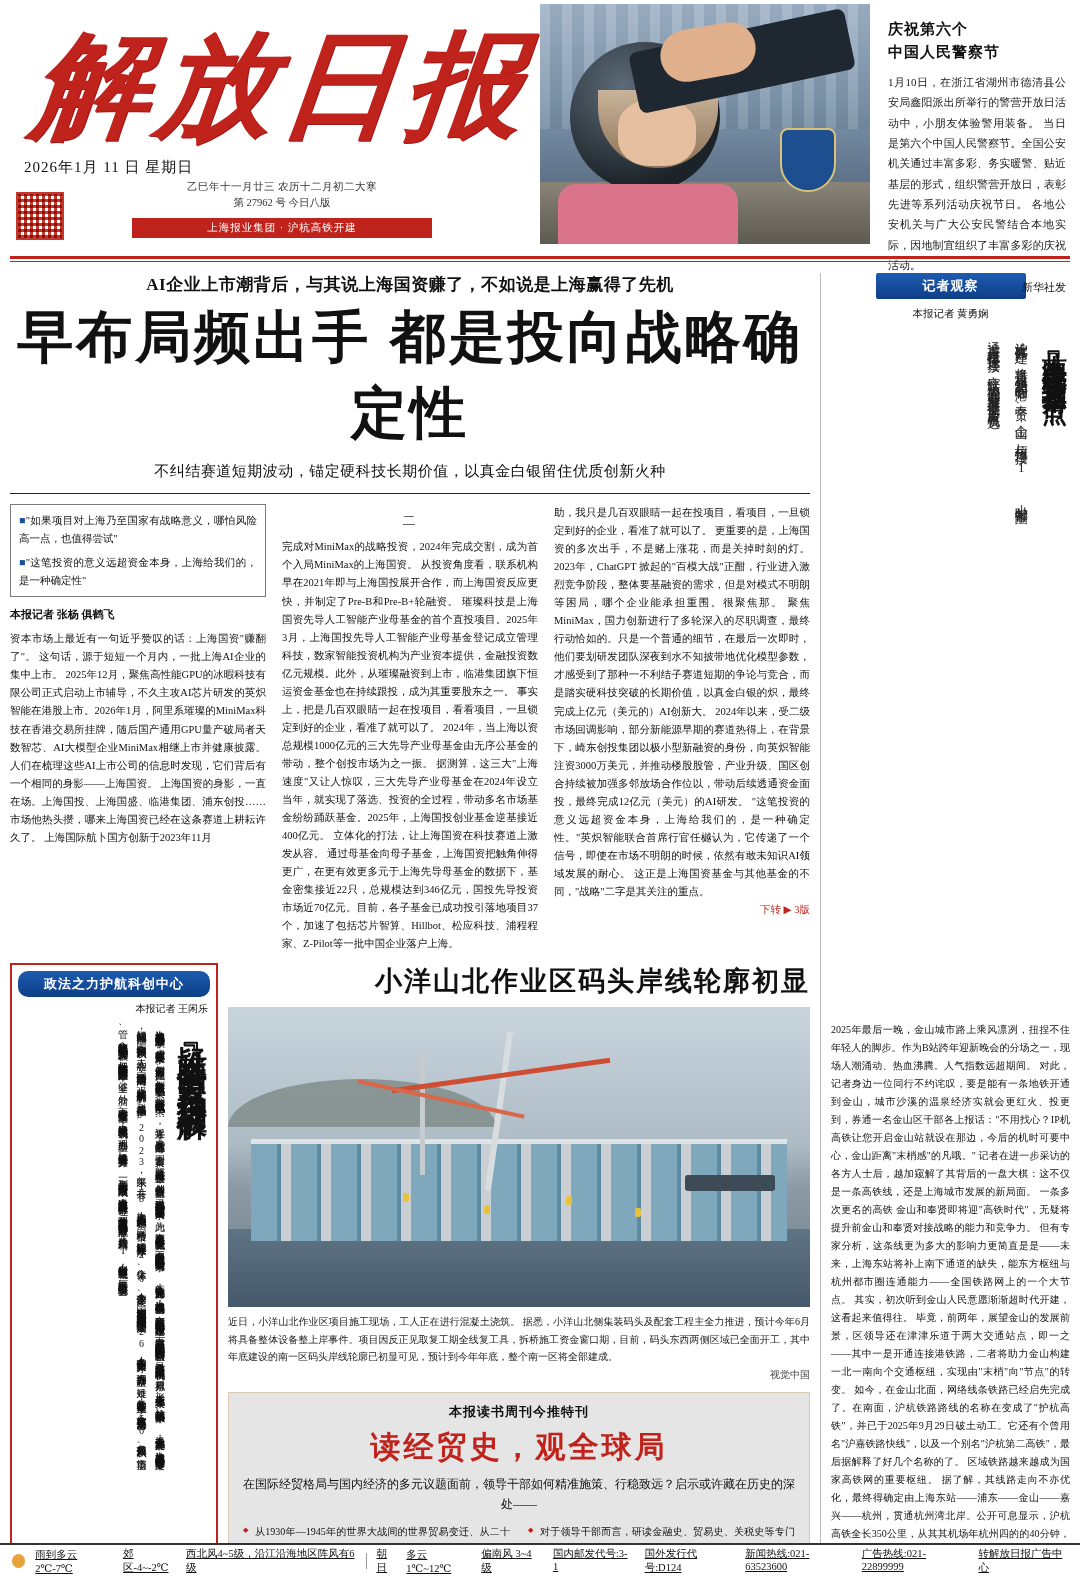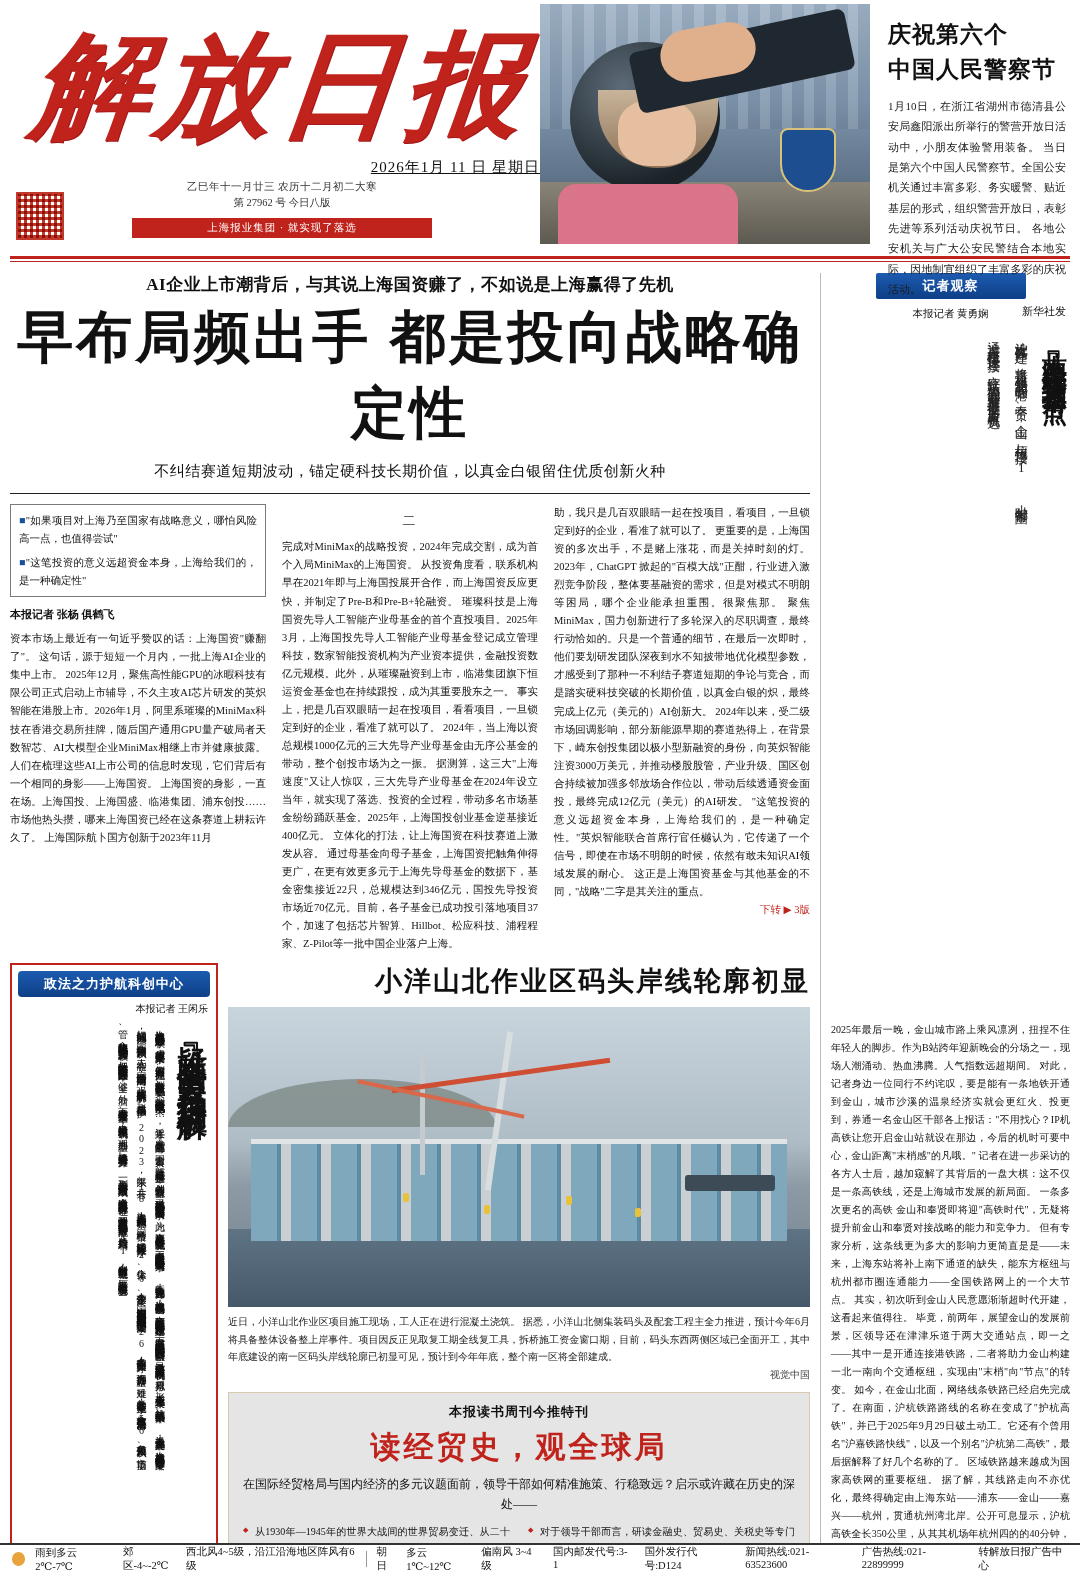--- a/index.html
+++ b/index.html
@@ -35,21 +35,21 @@
     letter-spacing: 8px;
     line-height: 1.05;
     font-style: italic;
     text-shadow: 1px 1px 0 #a3181a;
     transform: skewX(-6deg);
   }
   .logo-en {
     color: #c0231c; font-size: 13px; letter-spacing: 3px;
     font-family: "Liberation Sans", sans-serif; margin-top: 2px; text-align: center;
   }
-  .mh-date { text-align: right; font-size: 15px; margin-top: 10px; letter-spacing: 1px; text-decoration: underline; }
+  .mh-date { text-align: left; font-size: 15px; margin-top: 10px; letter-spacing: 1px; }
   .mh-date2 { text-align: center; font-size: 10.5px; color: #333; margin-top: 3px; letter-spacing: 0.5px; }
   .mh-issue { text-align: center; font-size: 10.5px; color: #333; margin-top: 2px; }
   .mh-pub {
     margin: 8px auto 0; width: 300px; text-align: center; font-size: 10.5px;
     color: #fff; background: #c0231c; padding: 3px 0; letter-spacing: 1px;
   }
 
   .mh-photo {
     width: 330px; height: 240px; margin-top: 4px; overflow: hidden; position: relative;
     background: linear-gradient(#6f86a5, #2e4257);
@@ -63,21 +63,21 @@
      background: linear-gradient(#c8b49a,#8c7156); }
   .photo-face { position:absolute; left:78px; top:96px; width:78px; height:66px; border-radius:40%;
      background: #e5bfa0; }
   .photo-child-body { position:absolute; left:18px; top:180px; width:180px; height:70px; background:#d9748a; border-radius:18px 18px 0 0;}
   .photo-arm { position:absolute; right:18px; top:26px; width:220px; height:62px; background:#1f2730; transform: rotate(-12deg); border-radius:8px;}
   .photo-hand { position:absolute; left:120px; top:22px; width:96px; height:52px; background:#e0b08c; border-radius:26px; transform: rotate(-10deg);}
   .photo-badge { position:absolute; right:34px; bottom:52px; width:56px; height:64px; background:#1d4e8f; border-radius:8px 8px 28px 28px; border:2px solid #d9c27a;}
   .photo-ground { position:absolute; left:0; bottom:0; width:100%; height:26%; background: linear-gradient(#8a8478,#5d5a52); }
 
   .mh-right { flex: 1; padding: 18px 4px 0 18px; }
-  .mh-r-title { font-size: 23px; font-weight: bold; line-height: 1.5; letter-spacing: 1px; }
+  .mh-r-title { font-size: 15px; font-weight: bold; line-height: 1.5; letter-spacing: 1px; }
   .mh-r-body { font-size: 11px; line-height: 1.85; margin-top: 9px; text-align: justify; color: #1a1a1a; }
   .mh-r-sign { text-align: right; font-size: 11px; margin-top: 5px; }
 
   .mh-rule { height: 3px; background: #c0231c; margin: 6px 0 0; position: relative; }
   .mh-rule:after { content:""; position:absolute; left:0; top:5px; width:100%; height:1px; background:#c0231c; }
 
   
   .content { display: flex; gap: 10px; margin-top: 14px; }
   .col-main { width: 800px; }
   .col-right { width: 250px; border-left: 1px solid #bbb; padding-left: 10px; }
@@ -99,21 +99,21 @@
   .sq { color: #1a4f9c; font-weight: bold; }
   .byline { font-weight: bold; font-size: 11px; margin: 8px 0 6px; }
   .sec-mark { text-align: center; margin: 6px 0; font-size: 13px; letter-spacing: 2px; color:#333;}
   .jump { text-align: right; color: #c0231c; font-size: 10.5px; }
 
   
   .mid { display: flex; gap: 10px; margin-top: 10px; }
   .mid-left { width: 208px; border: 2px solid #c0231c; padding: 6px; position: relative; }
   .ml-head {
     background: linear-gradient(#1d5bb0, #0d3f86); color: #fff; font-size: 13px; font-weight: bold;
-    text-align: center; padding: 4px 0; letter-spacing: 1px; border-radius: 4px;
+    text-align: center; padding: 4px 0; letter-spacing: 1px; border-radius: 10px;
   }
   .ml-byline { text-align: right; font-size: 10px; margin: 5px 2px 6px; }
   .ml-flex { display: flex; flex-direction: row-reverse; gap: 6px; }
   .ml-vtitle {
     writing-mode: vertical-rl; text-orientation: upright;
     font-size: 30px; font-weight: bold; letter-spacing: 5px; line-height: 1.18;
     height: 430px; font-family: "Liberation Sans", sans-serif;
   }
   .ml-vbody {
     writing-mode: vertical-rl; text-orientation: upright;
@@ -165,43 +165,43 @@
   }
   .rc-vsub {
     writing-mode: vertical-rl; text-orientation: upright;
     font-size: 13px; letter-spacing: 2px; height: 680px; line-height: 1.5; color:#222;
   }
   .rc-body { font-size: 10px; line-height: 1.8; text-align: justify; margin-top: 10px; }
 
   
   .footer {
     position: absolute; left: 0; bottom: 0; width: 1080px; height: 34px;
-    border-top: 2px solid #333; display: flex; align-items: flex-start;
-    font-size: 10.5px; padding: 0 12px; gap: 14px; background:#fff;
+    border-top: 2px solid #333; display: flex; align-items: center;
+    font-size: 10.5px; padding: 0 12px; gap: 14px; background:#fff;text-decoration:underline;
   }
   .f-left { display: flex; align-items: center; gap: 10px; }
   .f-sun { width: 14px; height: 14px; border-radius: 50%; background: #e8a33d; display:inline-block;}
   .f-right { margin-left: auto; display: flex; gap: 16px; }
   .vsep { width:1px; height:16px; background:#999; }
 </style>
 </head>
 <body>
 
 <div class="page">
 
   <div class="masthead">
     <div class="mh-left">
       <div class="qr"></div>
       <div class="logo-wrap">
         <div class="logo">解放日报</div>
       </div>
       <div class="mh-date">2026年1月 11 日 星期日</div>
       <div class="mh-date2">乙巳年十一月廿三   农历十二月初二大寒</div>
       <div class="mh-issue">第 27962 号  今日八版</div>
-      <div class="mh-pub">上海报业集团 · 就实现了落选</div>
+      <div class="mh-pub">上海报业集团 · 沪杭高铁开建</div>
     </div>
 
     <div class="mh-photo">
       <div class="photo-sky"></div>
       <div class="photo-bldg"></div>
       <div class="photo-ground"></div>
       <div class="photo-helmet"></div>
       <div class="photo-visor"></div>
       <div class="photo-face"></div>
       <div class="photo-child-body"></div>

